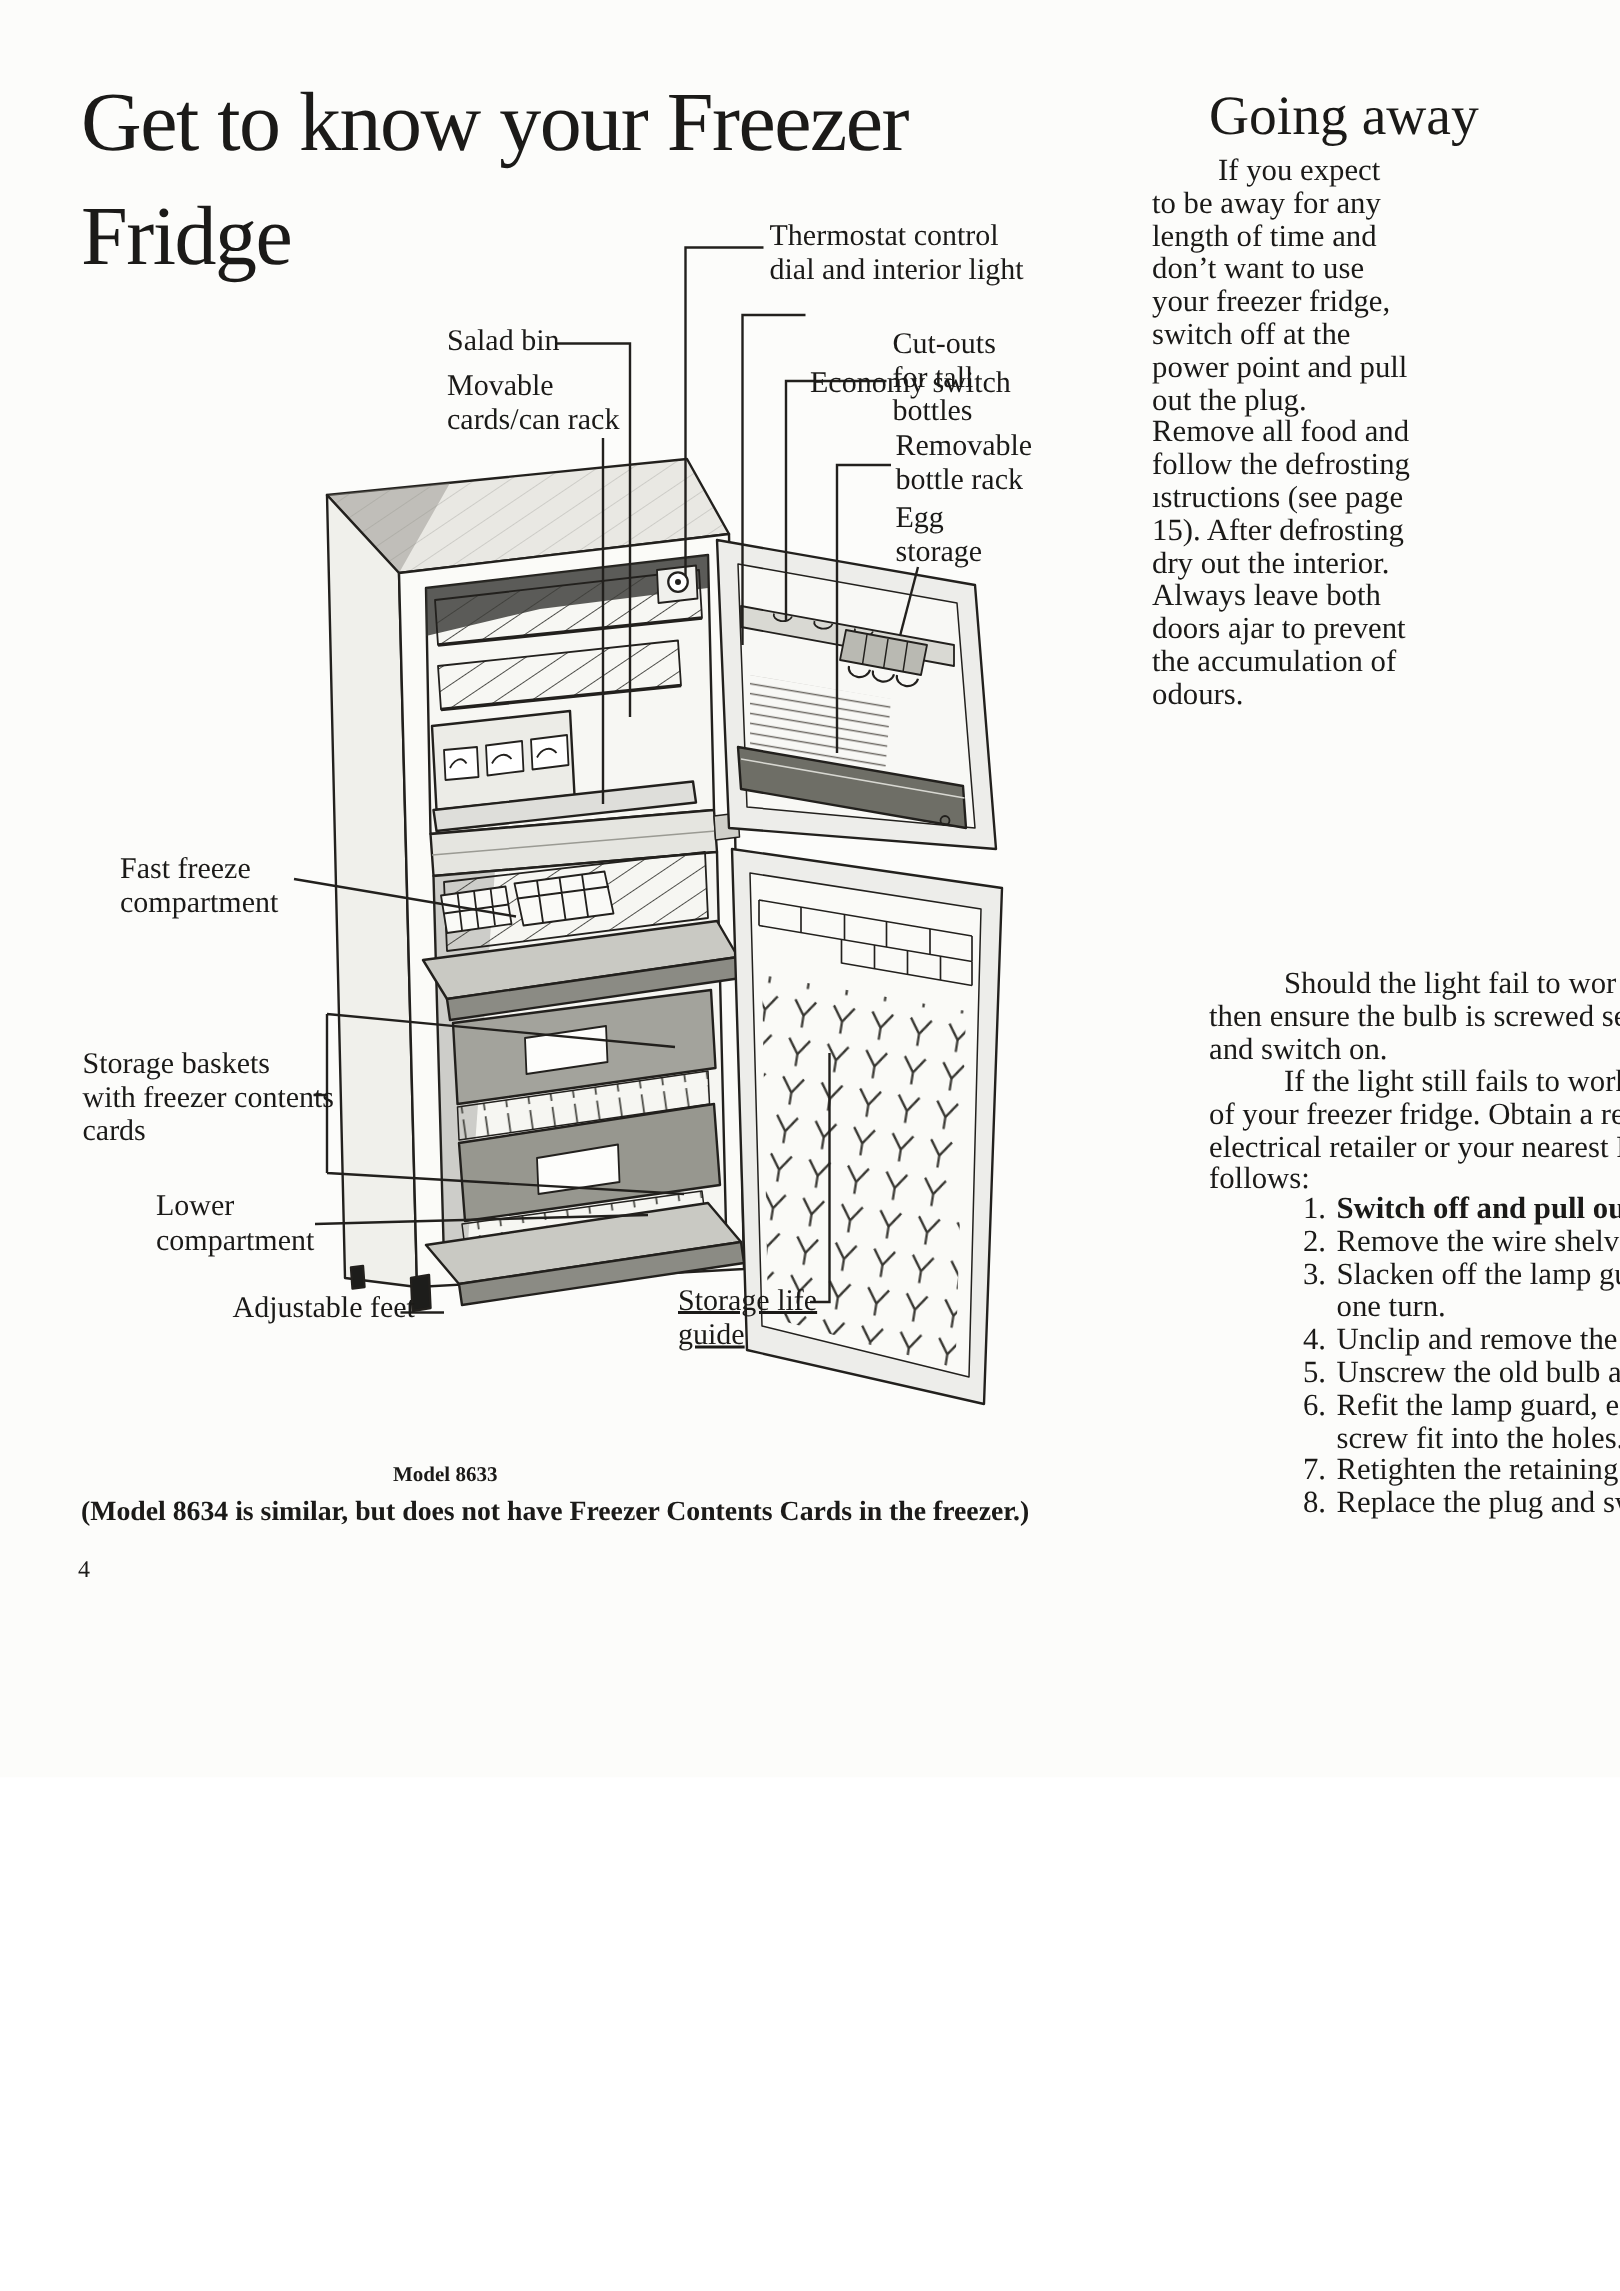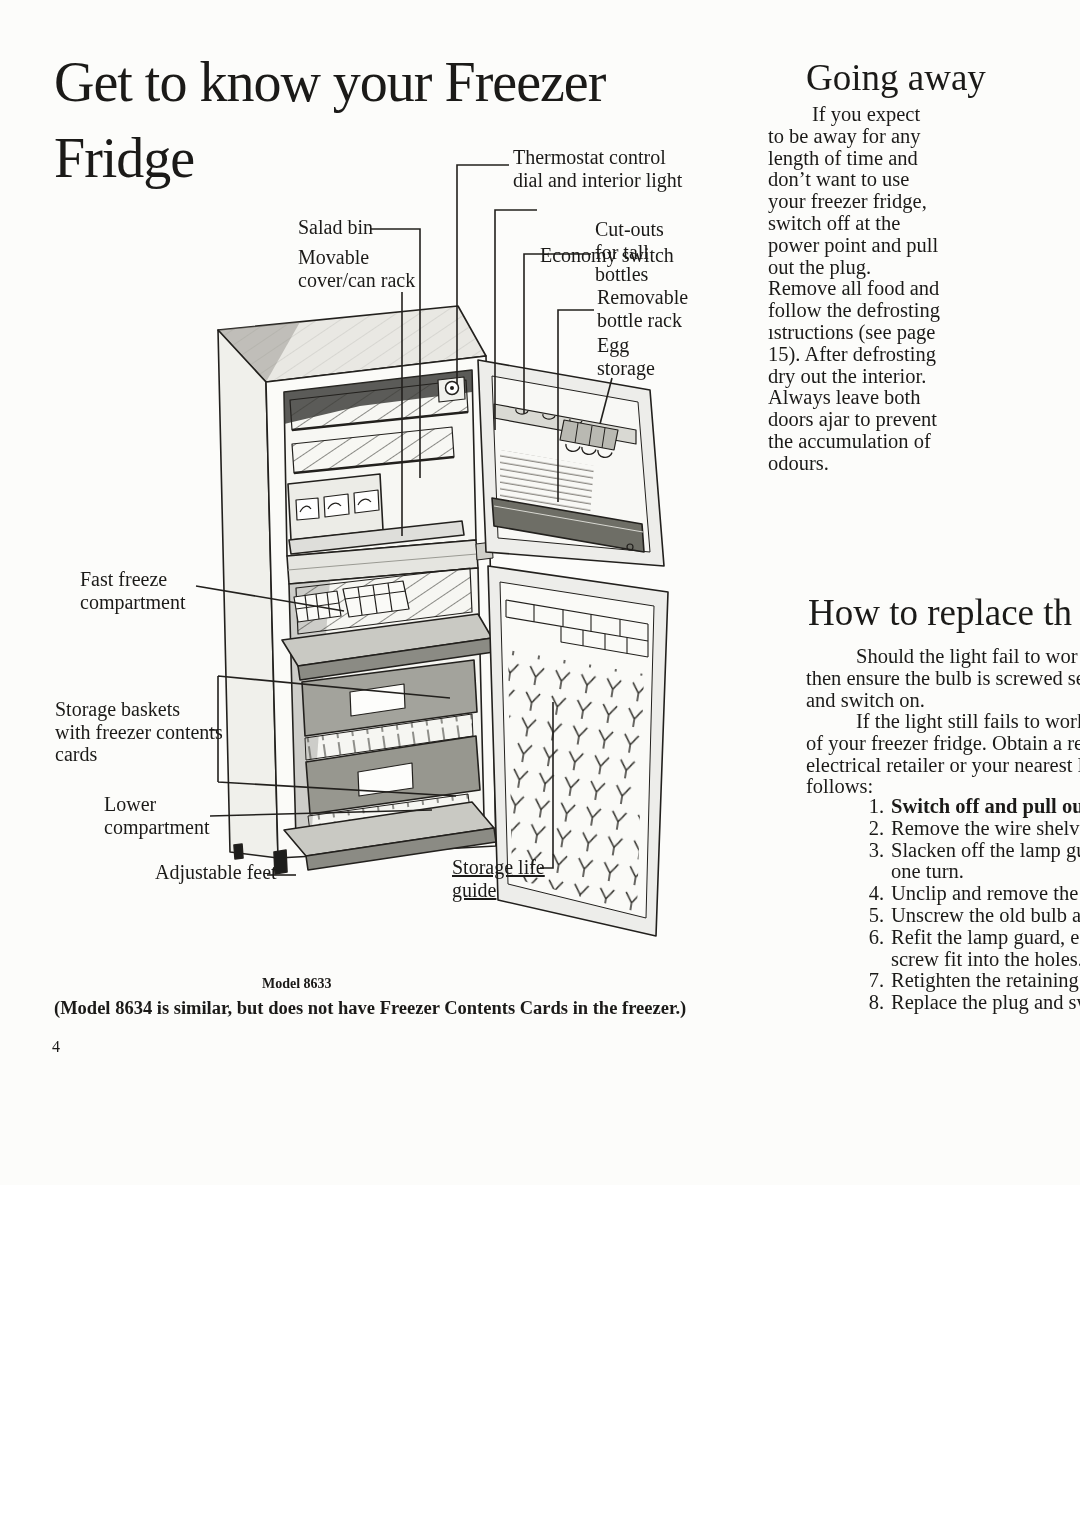--- a/index.html
+++ b/index.html
@@ -183,21 +183,20 @@
 follow the defrosting
 ıstructions (see page
 15). After defrosting
 dry out the interior.
 Always leave both
 doors ajar to prevent
 the accumulation of
 odours.</div>
 
   <div id="howto" class="abs">
-    <div id="howto-heading" class="abs sec-heading">How to replace th</div>
     <div id="howto-para1" class="abs body-text">Should the light fail to wor
 then ensure the bulb is screwed se
 and switch on.</div>
     <div id="howto-para2" class="abs body-text">If the light still fails to work
 of your freezer fridge. Obtain a re
 electrical retailer or your nearest F
 follows:</div>
     <div id="howto-list" class="abs">
       <div class="li">
           <span class="num">1.</span>
@@ -241,21 +240,21 @@
   <div id="lbl-economy" class="dlabel">Economy switch</div>
   <div id="lbl-cutouts" class="dlabel">Cut-outs
 for tall
 bottles</div>
   <div id="lbl-bottle-rack" class="dlabel">Removable
 bottle rack</div>
   <div id="lbl-egg" class="dlabel">Egg
 storage</div>
   <div id="lbl-salad-bin" class="dlabel">Salad bin</div>
   <div id="lbl-cover" class="dlabel">Movable
-cover/can rack</div>
+cards/can rack</div>
   <div id="lbl-fast-freeze" class="dlabel">Fast freeze
 compartment</div>
   <div id="lbl-baskets" class="dlabel">Storage baskets
 with freezer contents
 cards</div>
   <div id="lbl-lower" class="dlabel">Lower
 compartment</div>
   <div id="lbl-feet" class="dlabel">Adjustable feet</div>
   <div id="lbl-storage-life" class="dlabel">Storage life
 guide</div>

